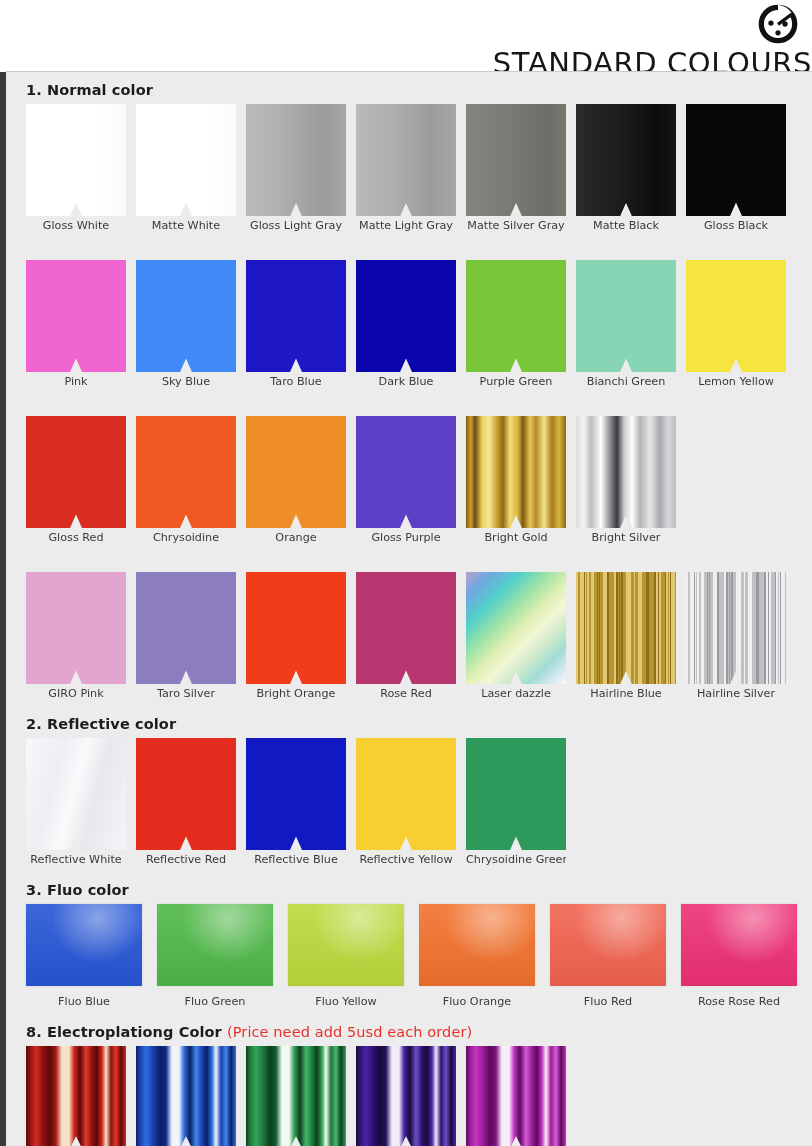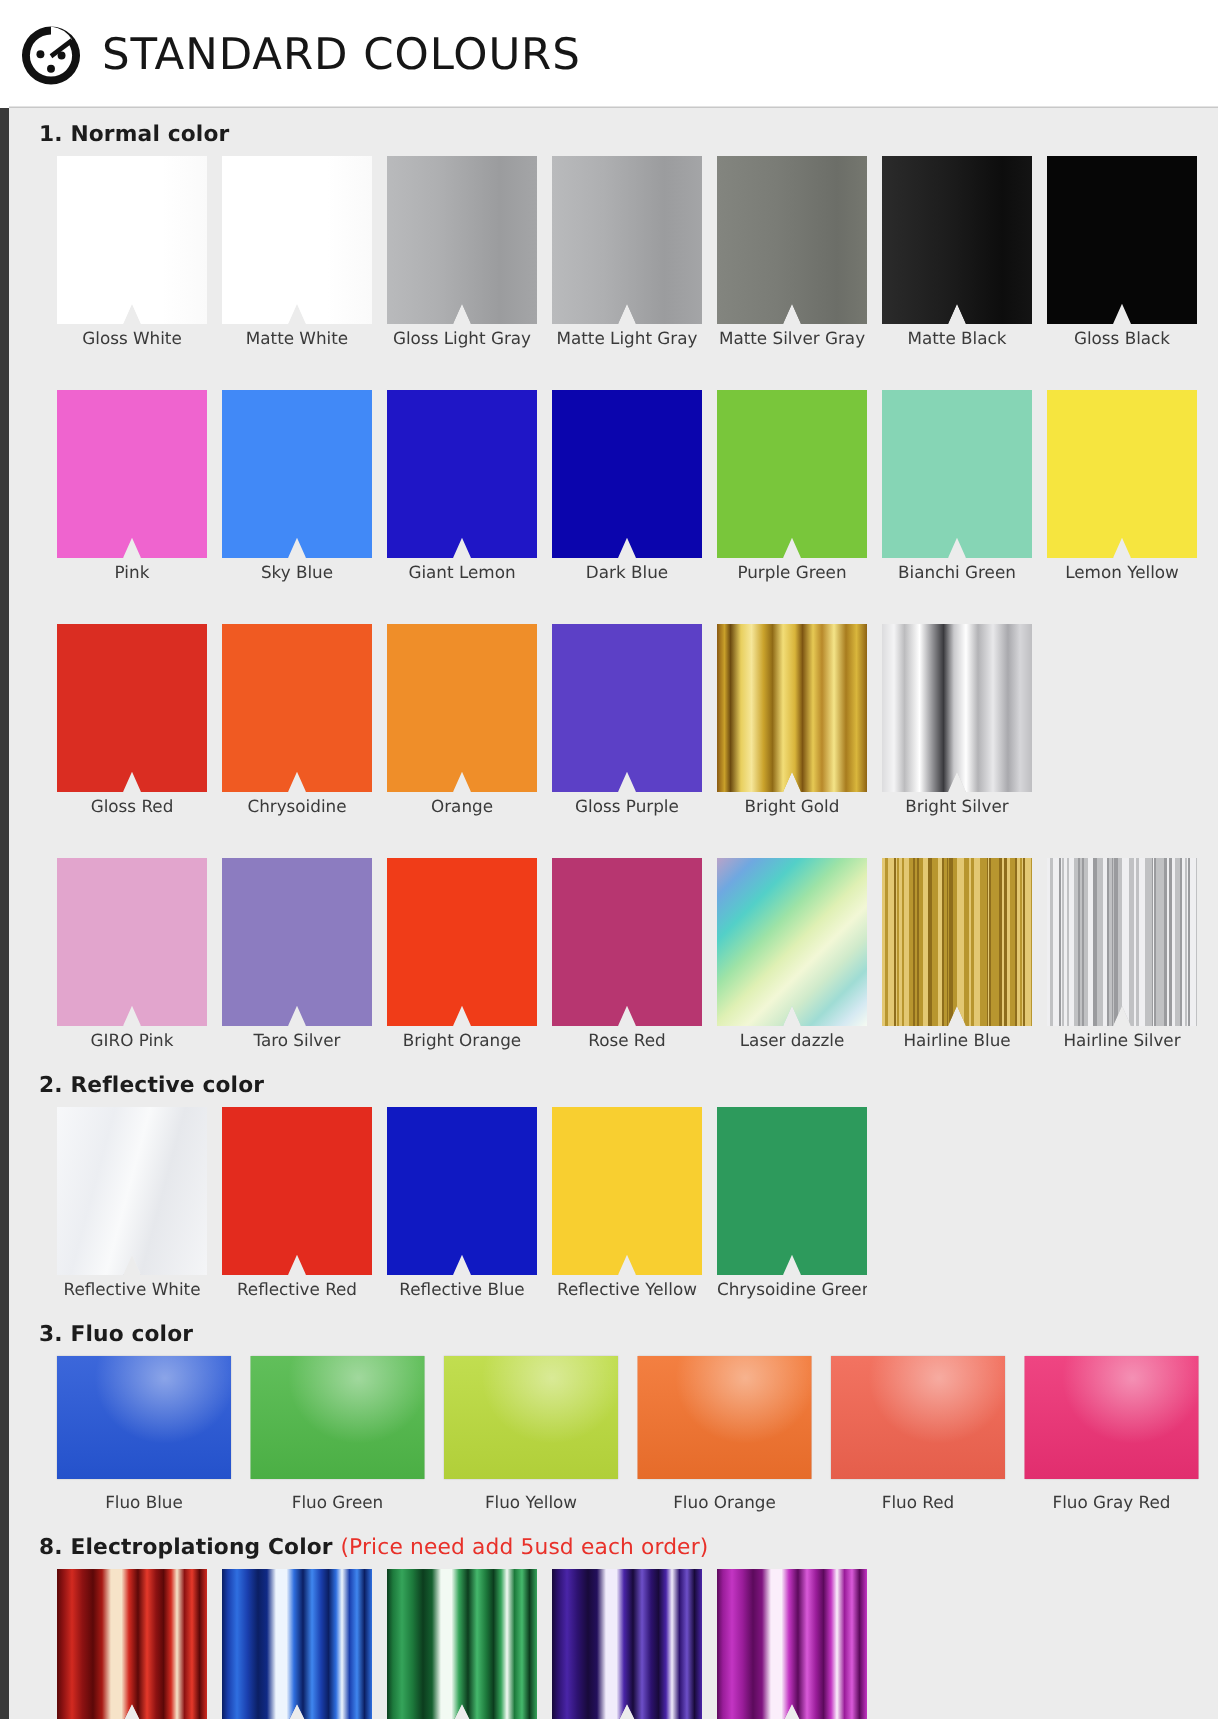--- a/index.html
+++ b/index.html
@@ -25,23 +25,24 @@
   }
   .page-edge.left  { left: 0; }
   .page-edge.right { right: 0; background: #d9d9d9; width: 4px; }
 
   
   .header {
     position: relative;
     height: 72px;
     background: #ffffff;
     display: flex;
-    align-items: center;
+    align-items: flex-end;
     padding-left: 12px;
     box-sizing: border-box;
+    flex-direction: column;
   }
   .logo-icon {
     width: 44px;
     height: 44px;
     flex: 0 0 44px;
     margin-right: 12px;
     margin-top: 2px;
   }
   .header-title {
     font-size: 29px;
@@ -85,21 +86,21 @@
   .section-title .note {
     color: #e8312a;
     font-weight: normal;
   }
 
   .section { margin-bottom: 2px; }
 
   
   .grid {
     display: flex;
-    padding-left: 32px;
+    padding-left: 20px;
     box-sizing: border-box;
   }
   .grid.normal   { gap: 0; }
 
   .cell {
     position: relative;
     box-sizing: border-box;
   }
   .cell.normal   { width: 110px; }
   .cell.fluo     { width: 132px; }
@@ -207,21 +208,21 @@
           <div class="cell normal">
             <div class="chip normal" style="background: rgb(239, 100, 207);"></div>
             <span class="chip-label">Pink</span>
           </div>
           <div class="cell normal">
             <div class="chip normal" style="background: rgb(65, 137, 247);"></div>
             <span class="chip-label">Sky Blue</span>
           </div>
           <div class="cell normal">
             <div class="chip normal" style="background: rgb(31, 22, 198);"></div>
-            <span class="chip-label">Giant Lemon</span>
+            <span class="chip-label">Taro Blue</span>
           </div>
           <div class="cell normal">
             <div class="chip normal" style="background: rgb(11, 5, 173);"></div>
             <span class="chip-label">Dark Blue</span>
           </div>
           <div class="cell normal">
             <div class="chip normal" style="background: rgb(121, 198, 59);"></div>
             <span class="chip-label">Purple Green</span>
           </div>
           <div class="cell normal">
@@ -337,21 +338,21 @@
           <div class="cell fluo">
             <div class="chip fluo" style="background: radial-gradient(at 62% 18%, rgba(255, 255, 255, 0.42) 0%, rgba(255, 255, 255, 0) 46%), linear-gradient(rgba(255, 255, 255, 0.1) 0%, rgba(0, 0, 0, 0.05) 100%) rgb(242, 113, 44);"></div>
             <span class="chip-label">Fluo Orange</span>
           </div>
           <div class="cell fluo">
             <div class="chip fluo" style="background: radial-gradient(at 62% 18%, rgba(255, 255, 255, 0.42) 0%, rgba(255, 255, 255, 0) 46%), linear-gradient(rgba(255, 255, 255, 0.1) 0%, rgba(0, 0, 0, 0.05) 100%) rgb(241, 99, 79);"></div>
             <span class="chip-label">Fluo Red</span>
           </div>
           <div class="cell fluo">
             <div class="chip fluo" style="background: radial-gradient(at 62% 18%, rgba(255, 255, 255, 0.42) 0%, rgba(255, 255, 255, 0) 46%), linear-gradient(rgba(255, 255, 255, 0.1) 0%, rgba(0, 0, 0, 0.05) 100%) rgb(237, 48, 116);"></div>
-            <span class="chip-label">Fluo Gray Red</span>
+            <span class="chip-label">Rose Rose Red</span>
           </div>
         </div>
         <div class="sect-gap"></div>
       </div>
       <div class="section">
         <div class="section-title"><span>8. Electroplationg Color </span><span class="note">(Price need add 5usd each order)</span></div>
         <div class="grid plating">
           <div class="cell plating">
             <div class="chip plating" style="background: linear-gradient(90deg, rgb(92, 8, 8) 0%, rgb(141, 18, 18) 4%, rgb(210, 42, 32) 10%, rgb(141, 18, 18) 17%, rgb(92, 8, 8) 24%, rgb(168, 26, 20) 30%, rgb(246, 227, 200) 36%, rgb(246, 227, 200) 43%, rgb(210, 42, 32) 48%, rgb(92, 8, 8) 54%, rgb(229, 57, 42) 60%, rgb(141, 18, 18) 66%, rgb(92, 8, 8) 71%, rgb(210, 42, 32) 76%, rgb(246, 227, 200) 80%, rgb(141, 18, 18) 85%, rgb(229, 57, 42) 90%, rgb(92, 8, 8) 95%, rgb(210, 42, 32) 100%) rgb(157, 16, 16);"></div>
           </div>

